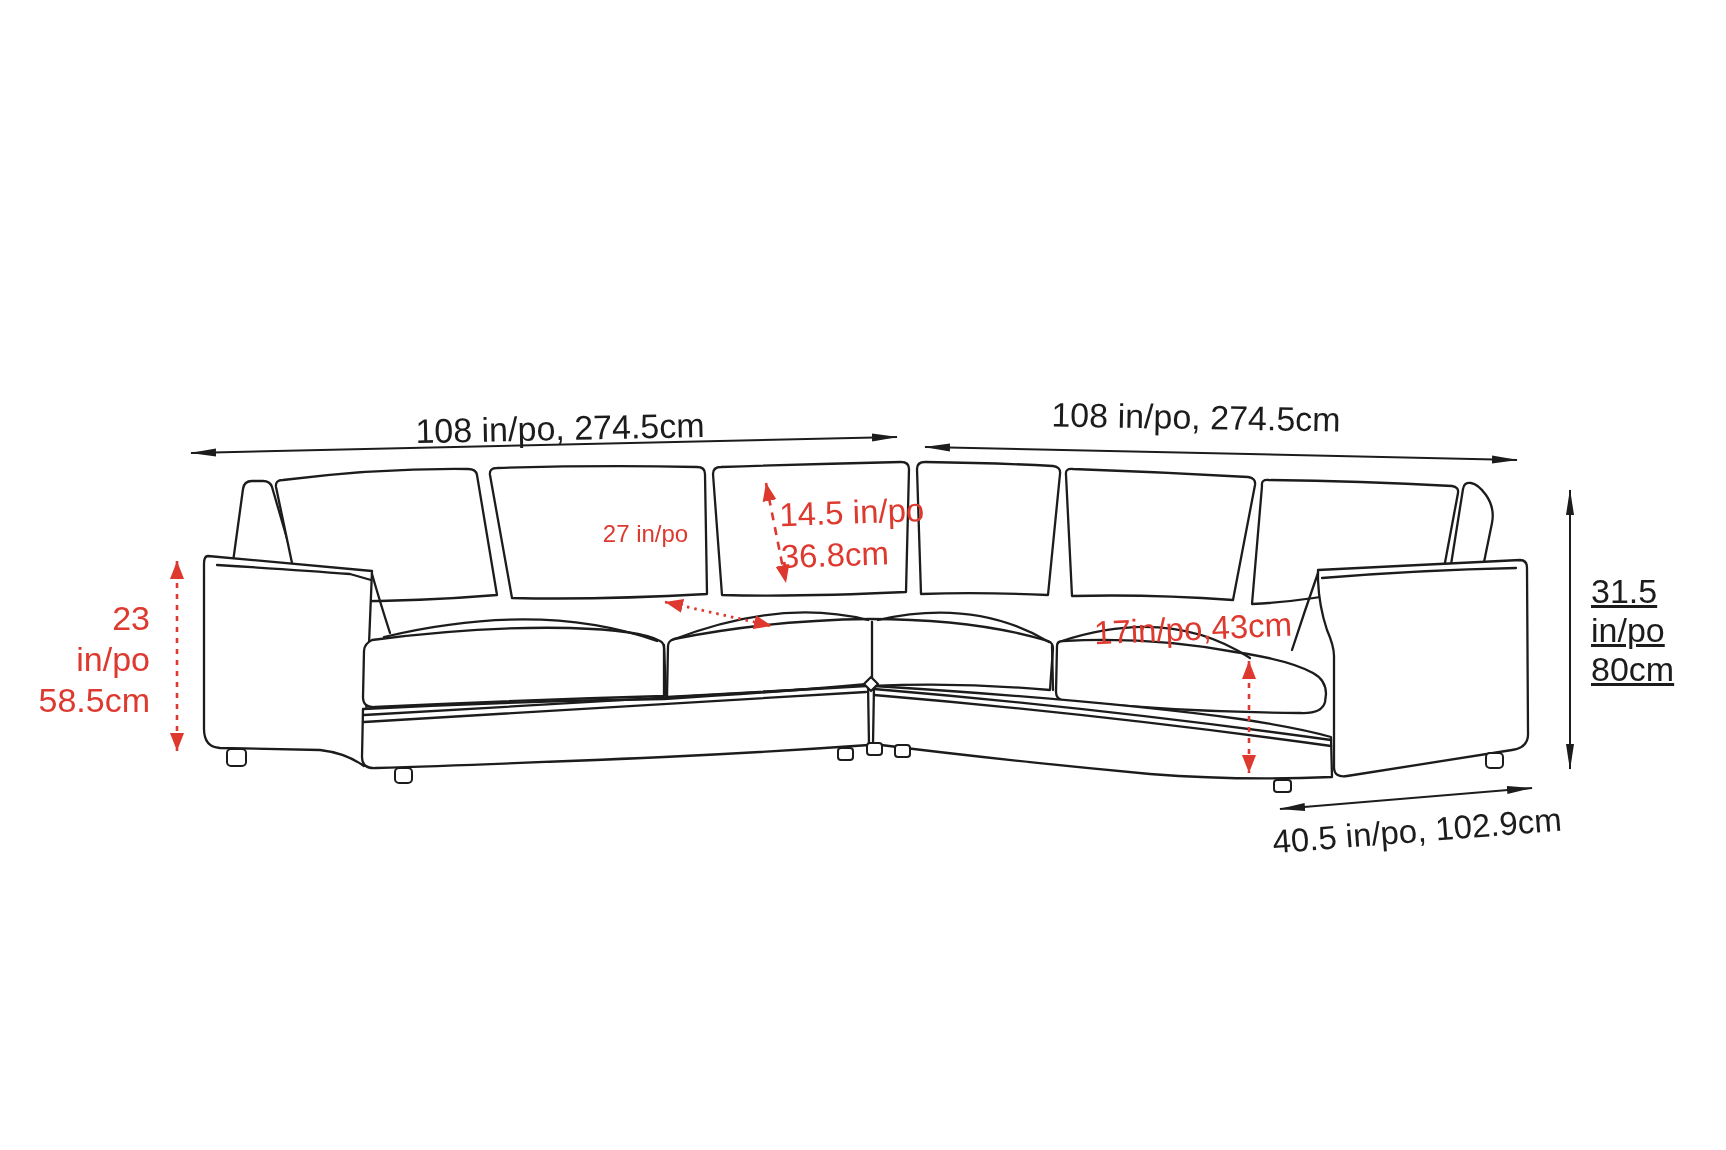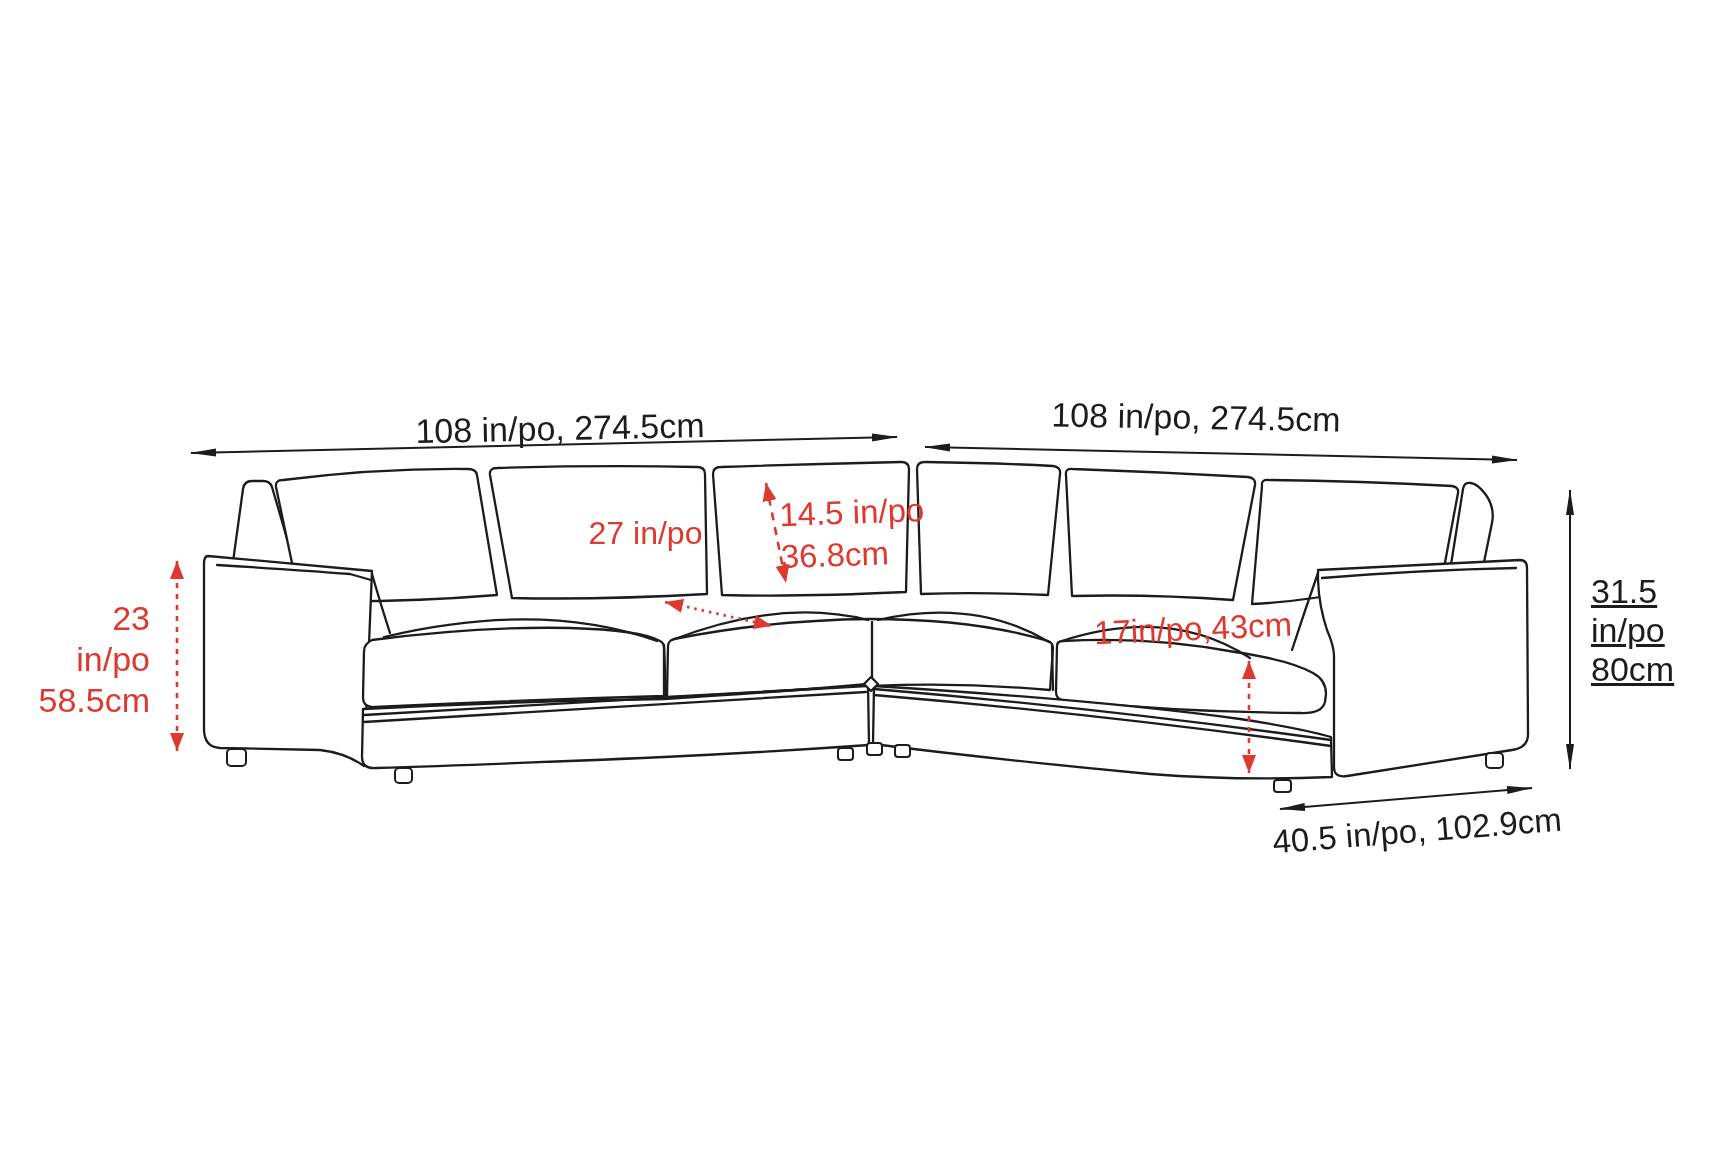--- a/index.html
+++ b/index.html
@@ -6,21 +6,21 @@
   #stage{position:relative;width:1726px;height:1150px;background:#ffffff;overflow:hidden;
          font-family:"Liberation Sans",sans-serif;}
   #art{position:absolute;left:0;top:0;}
   .lbl{position:absolute;color:#1c1c1c;font-size:34px;line-height:41px;white-space:nowrap;}
   .lbl.red{color:#dd392f;}
   .c{text-align:center;}
   .r{text-align:right;}
   #lbl-width-left{left:405px;top:408px;width:310px;transform:rotate(-1.2deg);}
   #lbl-width-right{left:1046px;top:397px;width:300px;transform:rotate(1deg);}
   #lbl-back-height{left:28px;top:598px;width:122px;}
-  #lbl-seat-depth{left:543px;top:513px;width:205px;font-size:32px;}
+  #lbl-seat-depth{left:543px;top:513px;width:205px;font-size:24px;}
   #lbl-cushion-height{left:780px;top:491px;width:180px;font-size:33px;line-height:42px;transform:rotate(-2deg);}
   #lbl-seat-height{left:1094px;top:608px;font-size:33px;transform:rotate(-2.5deg);}
   #lbl-overall-height{left:1591px;top:572px;width:120px;line-height:39px;text-decoration:underline;}
   #lbl-end-depth{left:1256px;top:810px;width:322px;font-size:33px;transform:rotate(-4.5deg);}
 </style>
 </head>
 <body>
 
 <div id="stage">
 

